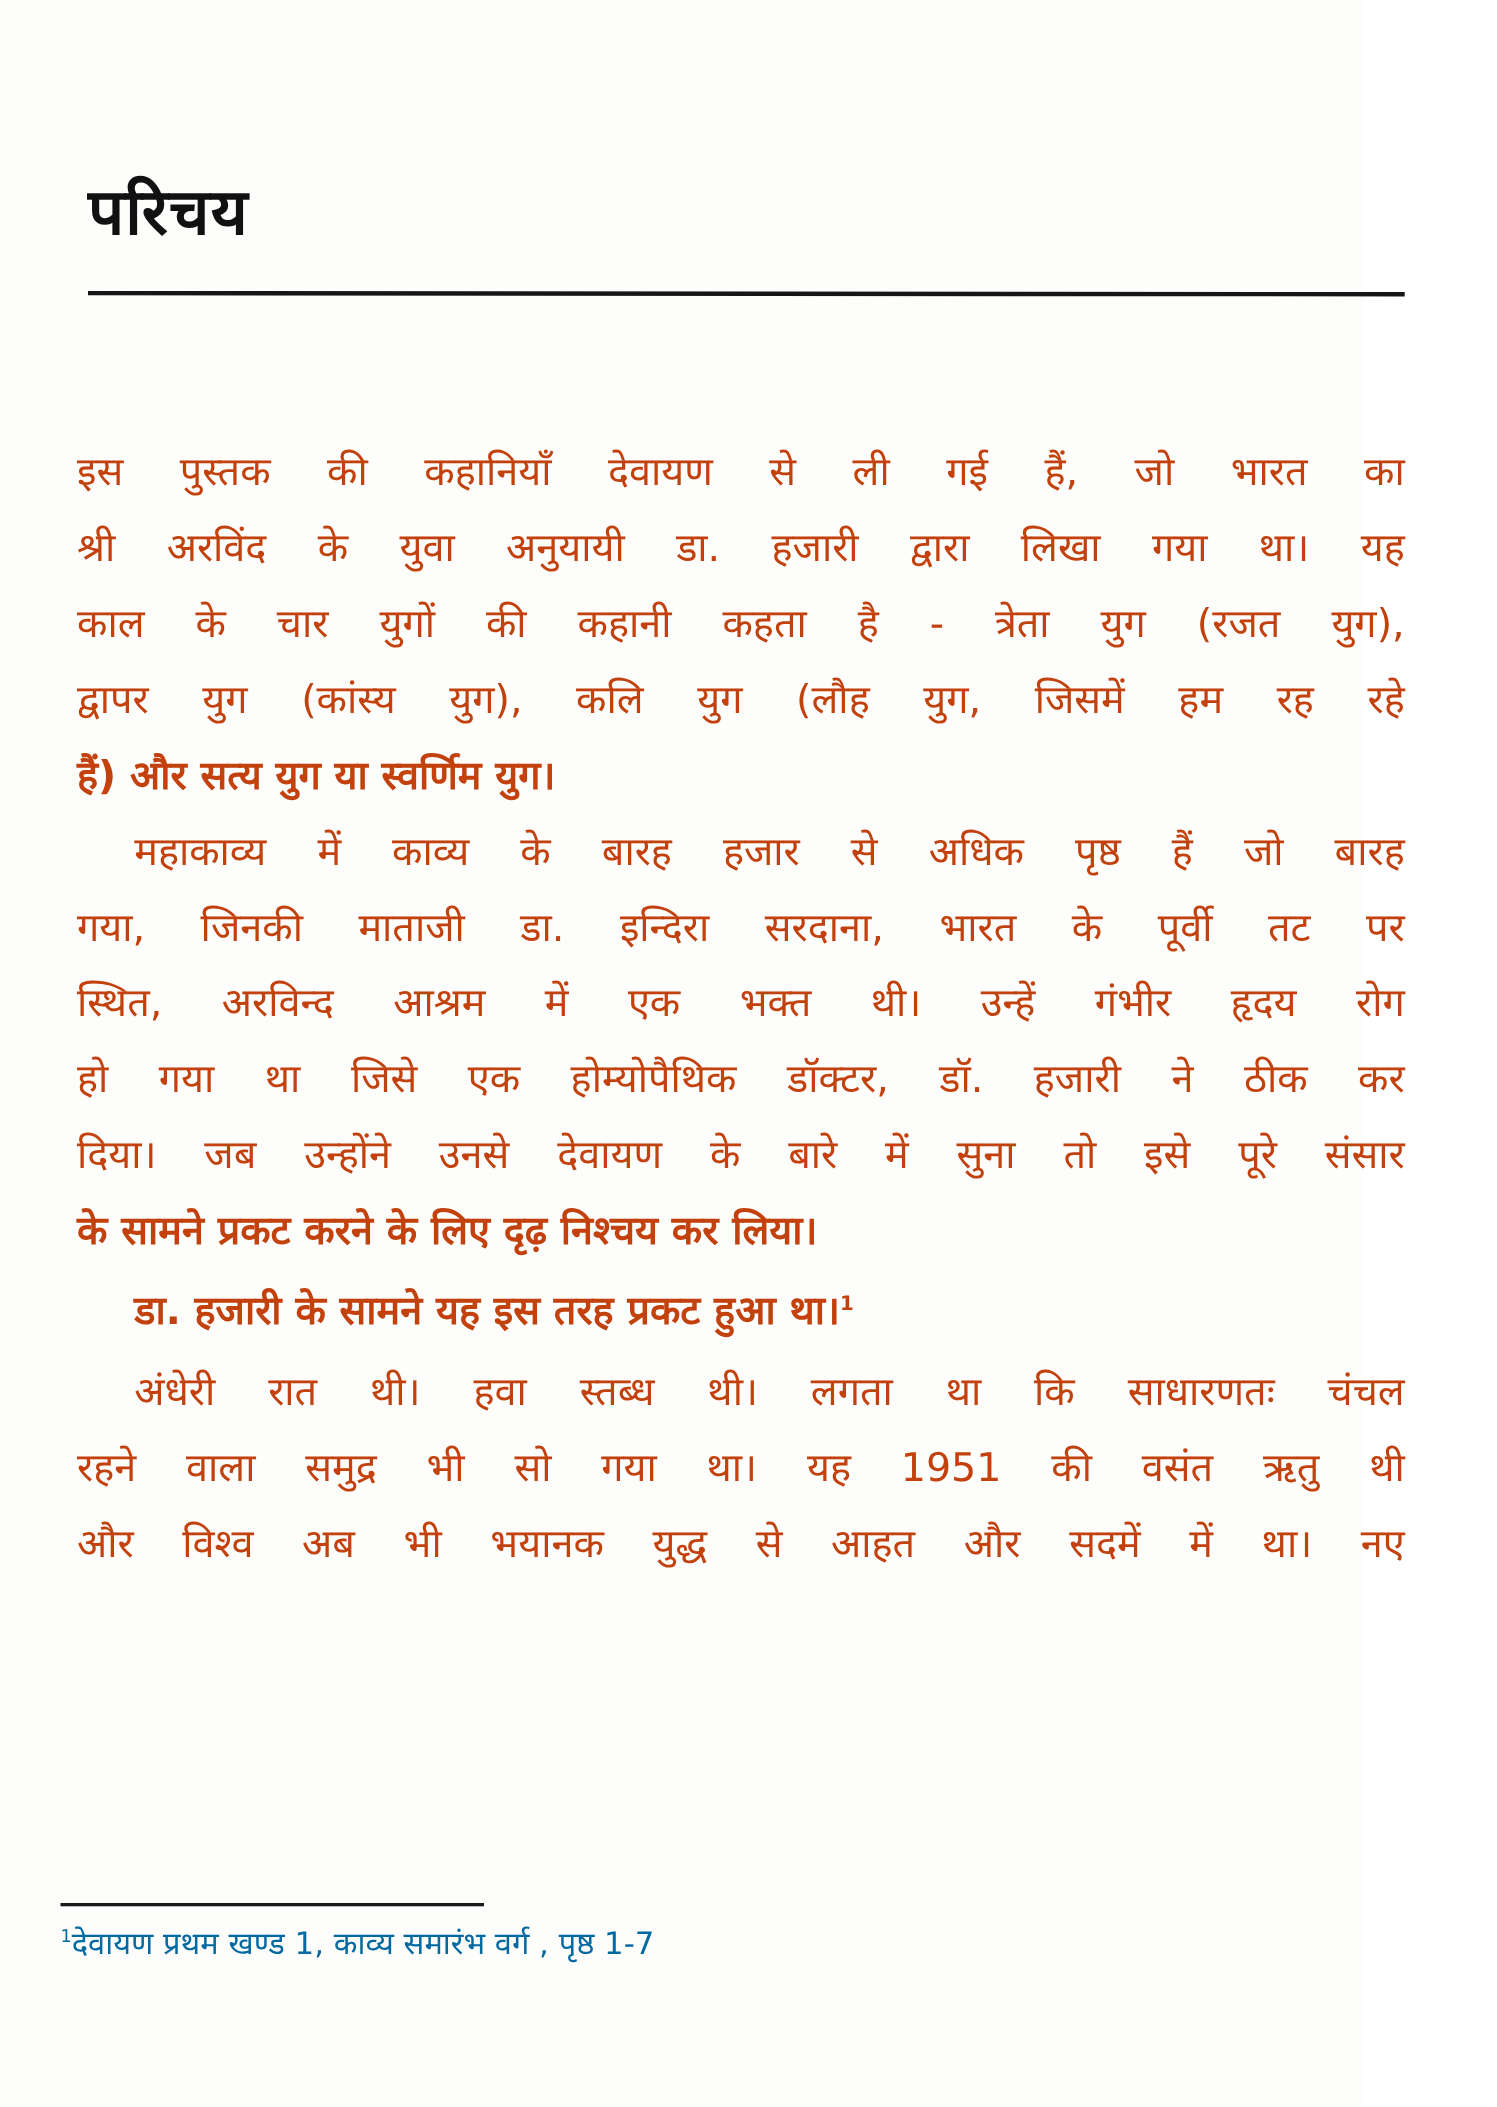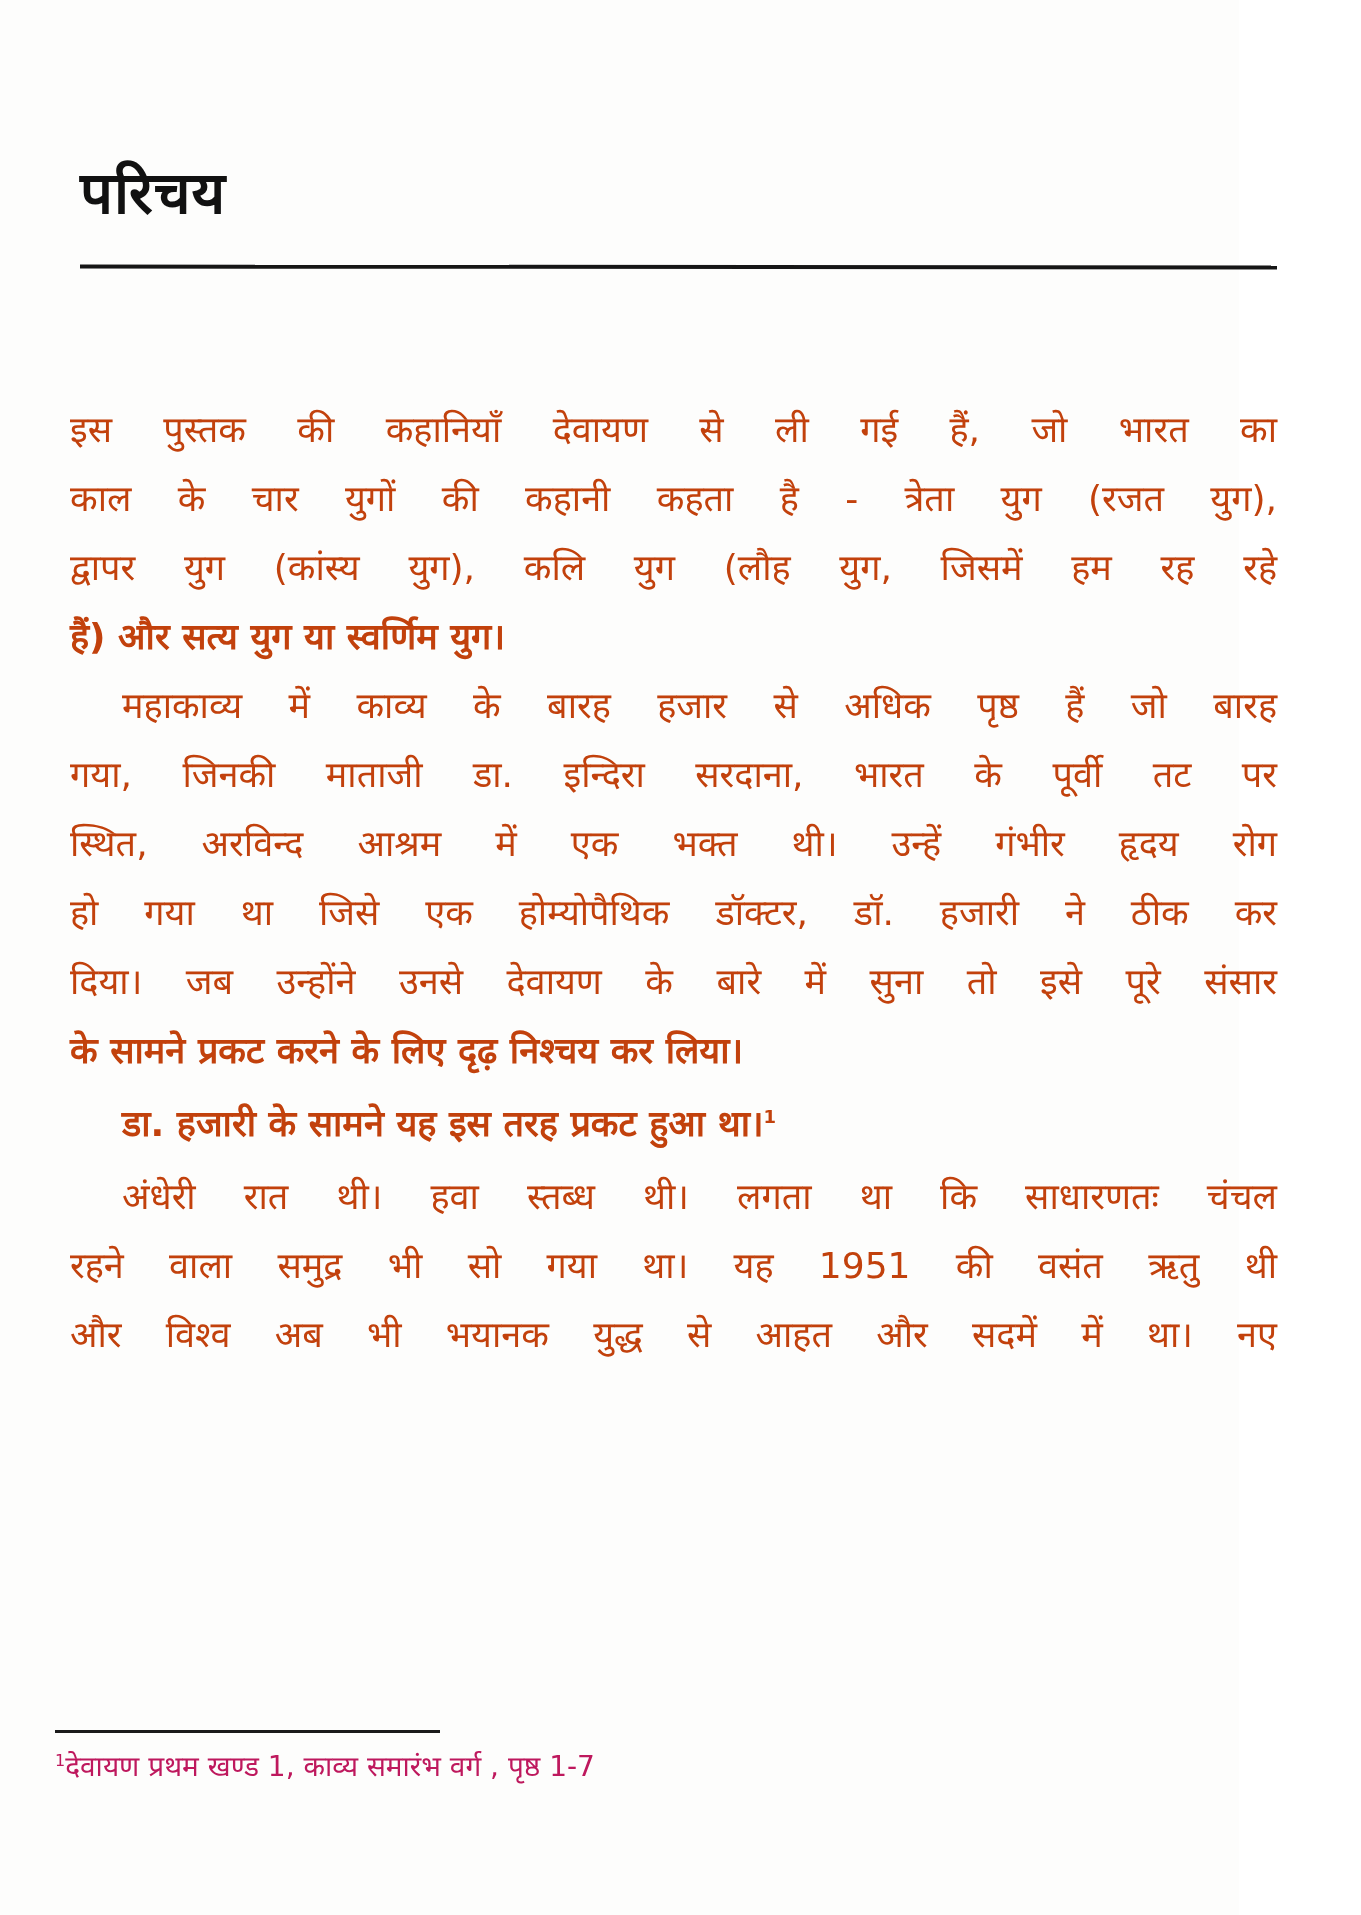--- a/index.html
+++ b/index.html
@@ -83,40 +83,41 @@
       height: 3px;
       background: #1a1a1a;
     }
     .footnote {
       position: absolute;
       left: 55px;
       top: 1745px;
       font-size: 28px;
       line-height: 44px;
       white-space: nowrap;
-      color: #be185d;
+      color: #0369a1;
     }
     .footnote .fn-mark {
       font-size: 16px;
       vertical-align: super;
       line-height: 0;
     }
   </style>
 </head>
 <body>
 
 <div class="page">
 
   <h1 class="chapter-title">परिचय</h1>
   <div class="title-rule"></div>
 
   <div class="body-text">
 
     <div>
       <span class="line">इस पुस्तक की कहानियाँ देवायण से ली गई हैं, जो भारत का</span>
+      <span class="line">श्री अरविंद के युवा अनुयायी डा. हजारी द्वारा लिखा गया था। यह</span>
       <span class="line">काल के चार युगों की कहानी कहता है - त्रेता युग (रजत युग),</span>
       <span class="line">द्वापर युग (कांस्य युग), कलि युग (लौह युग, जिसमें हम रह रहे</span>
       <span class="line last">हैं) और सत्य युग या स्वर्णिम युग।</span>
     </div>
 
     <div>
       <span class="line indent">महाकाव्य में काव्य के बारह हजार से अधिक पृष्ठ हैं जो बारह</span>
       <span class="line">गया, जिनकी माताजी डा. इन्दिरा सरदाना, भारत के पूर्वी तट पर</span>
       <span class="line">स्थित, अरविन्द आश्रम में एक भक्त थी। उन्हें गंभीर हृदय रोग</span>
       <span class="line">हो गया था जिसे एक होम्योपैथिक डॉक्टर, डॉ. हजारी ने ठीक कर</span>

